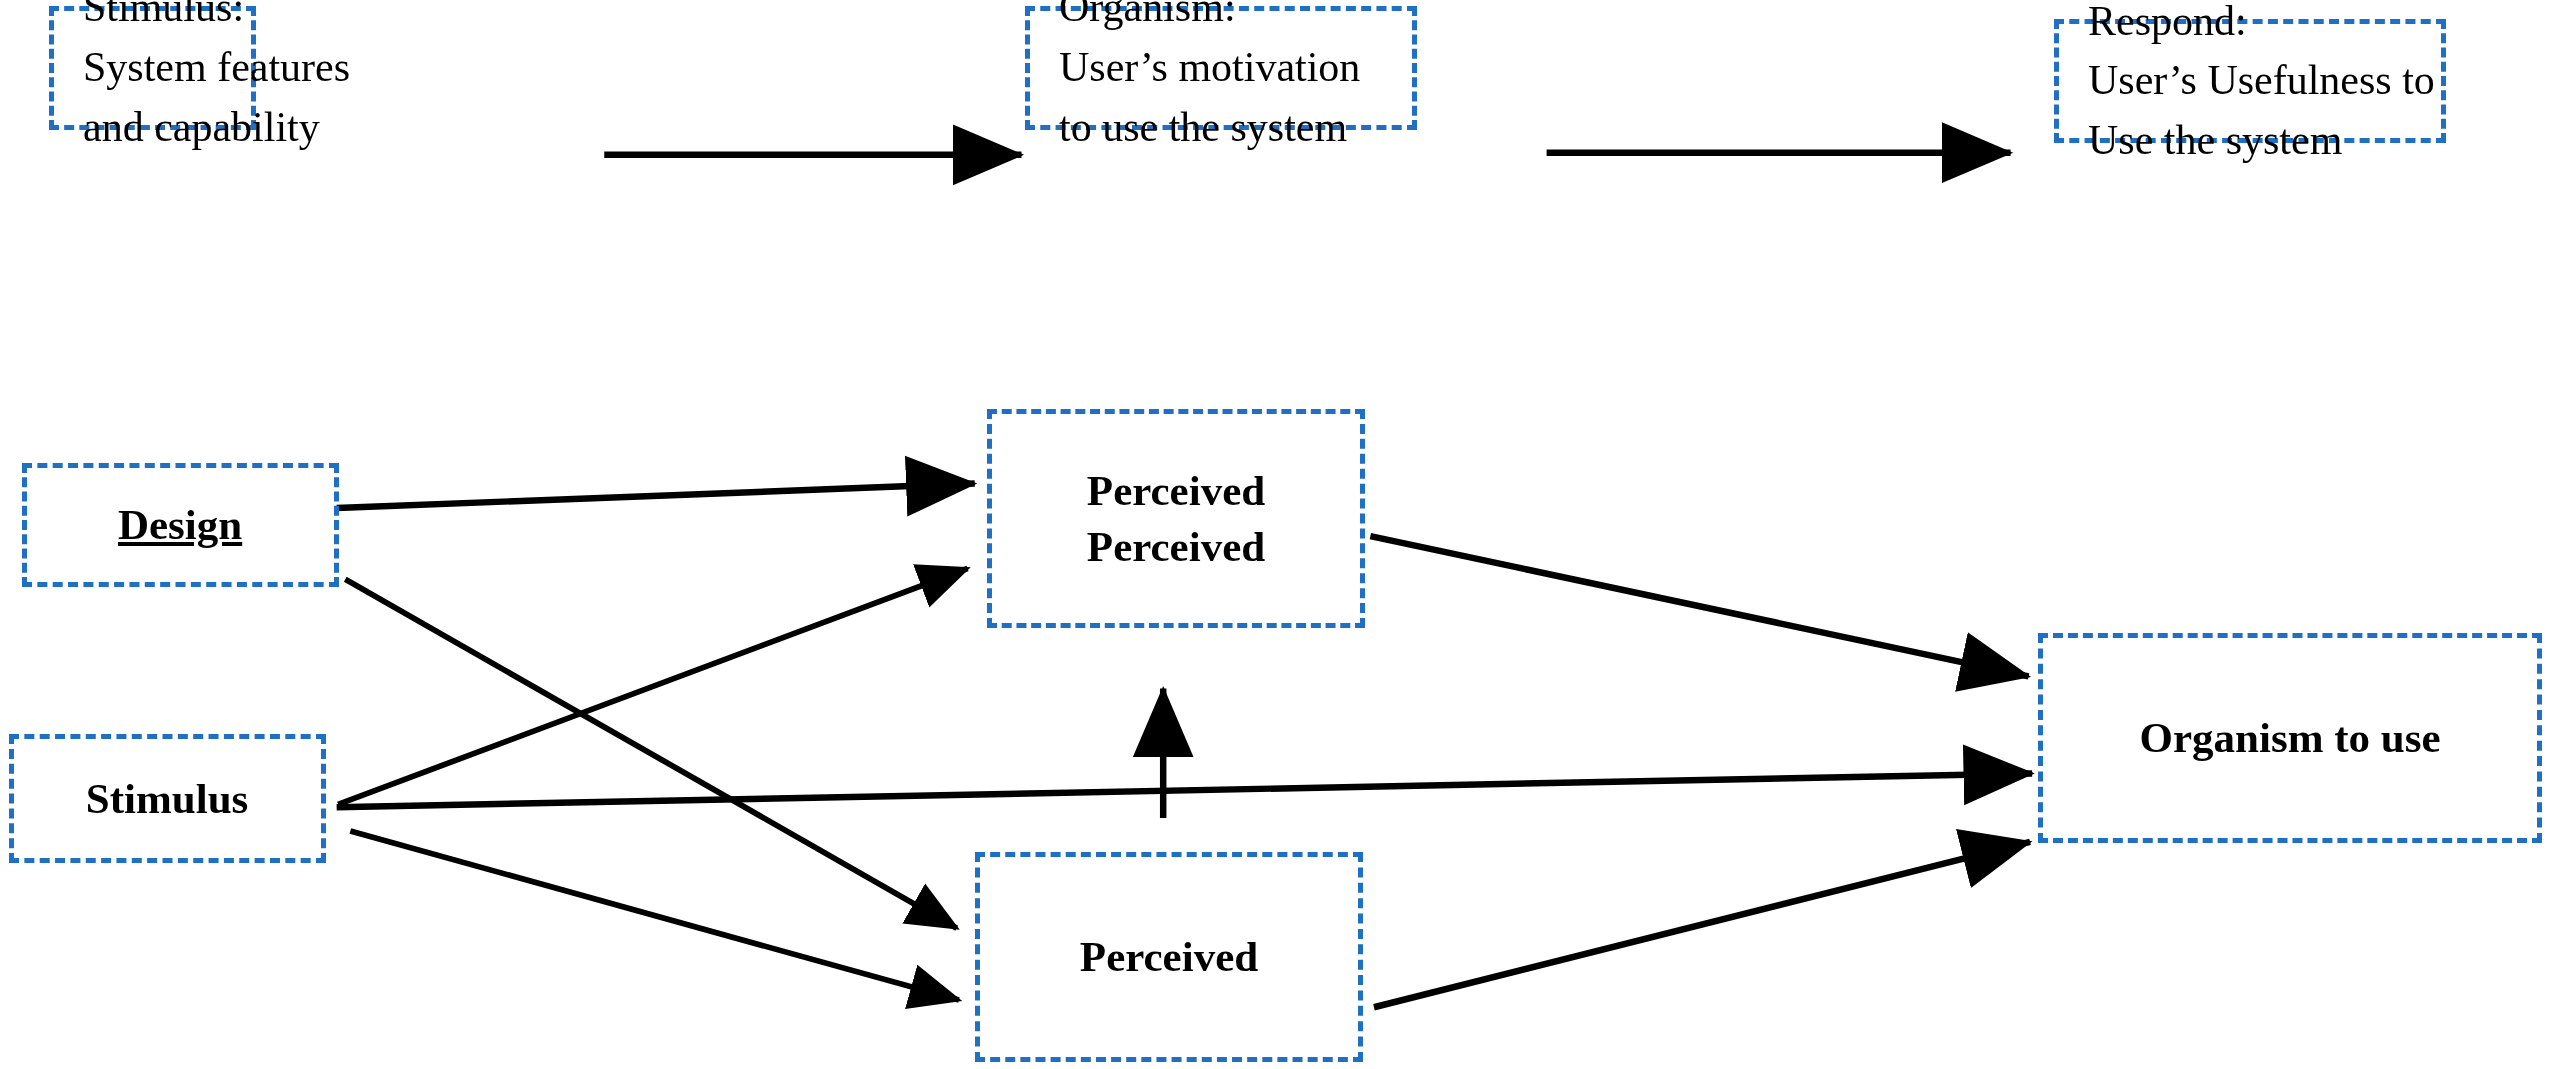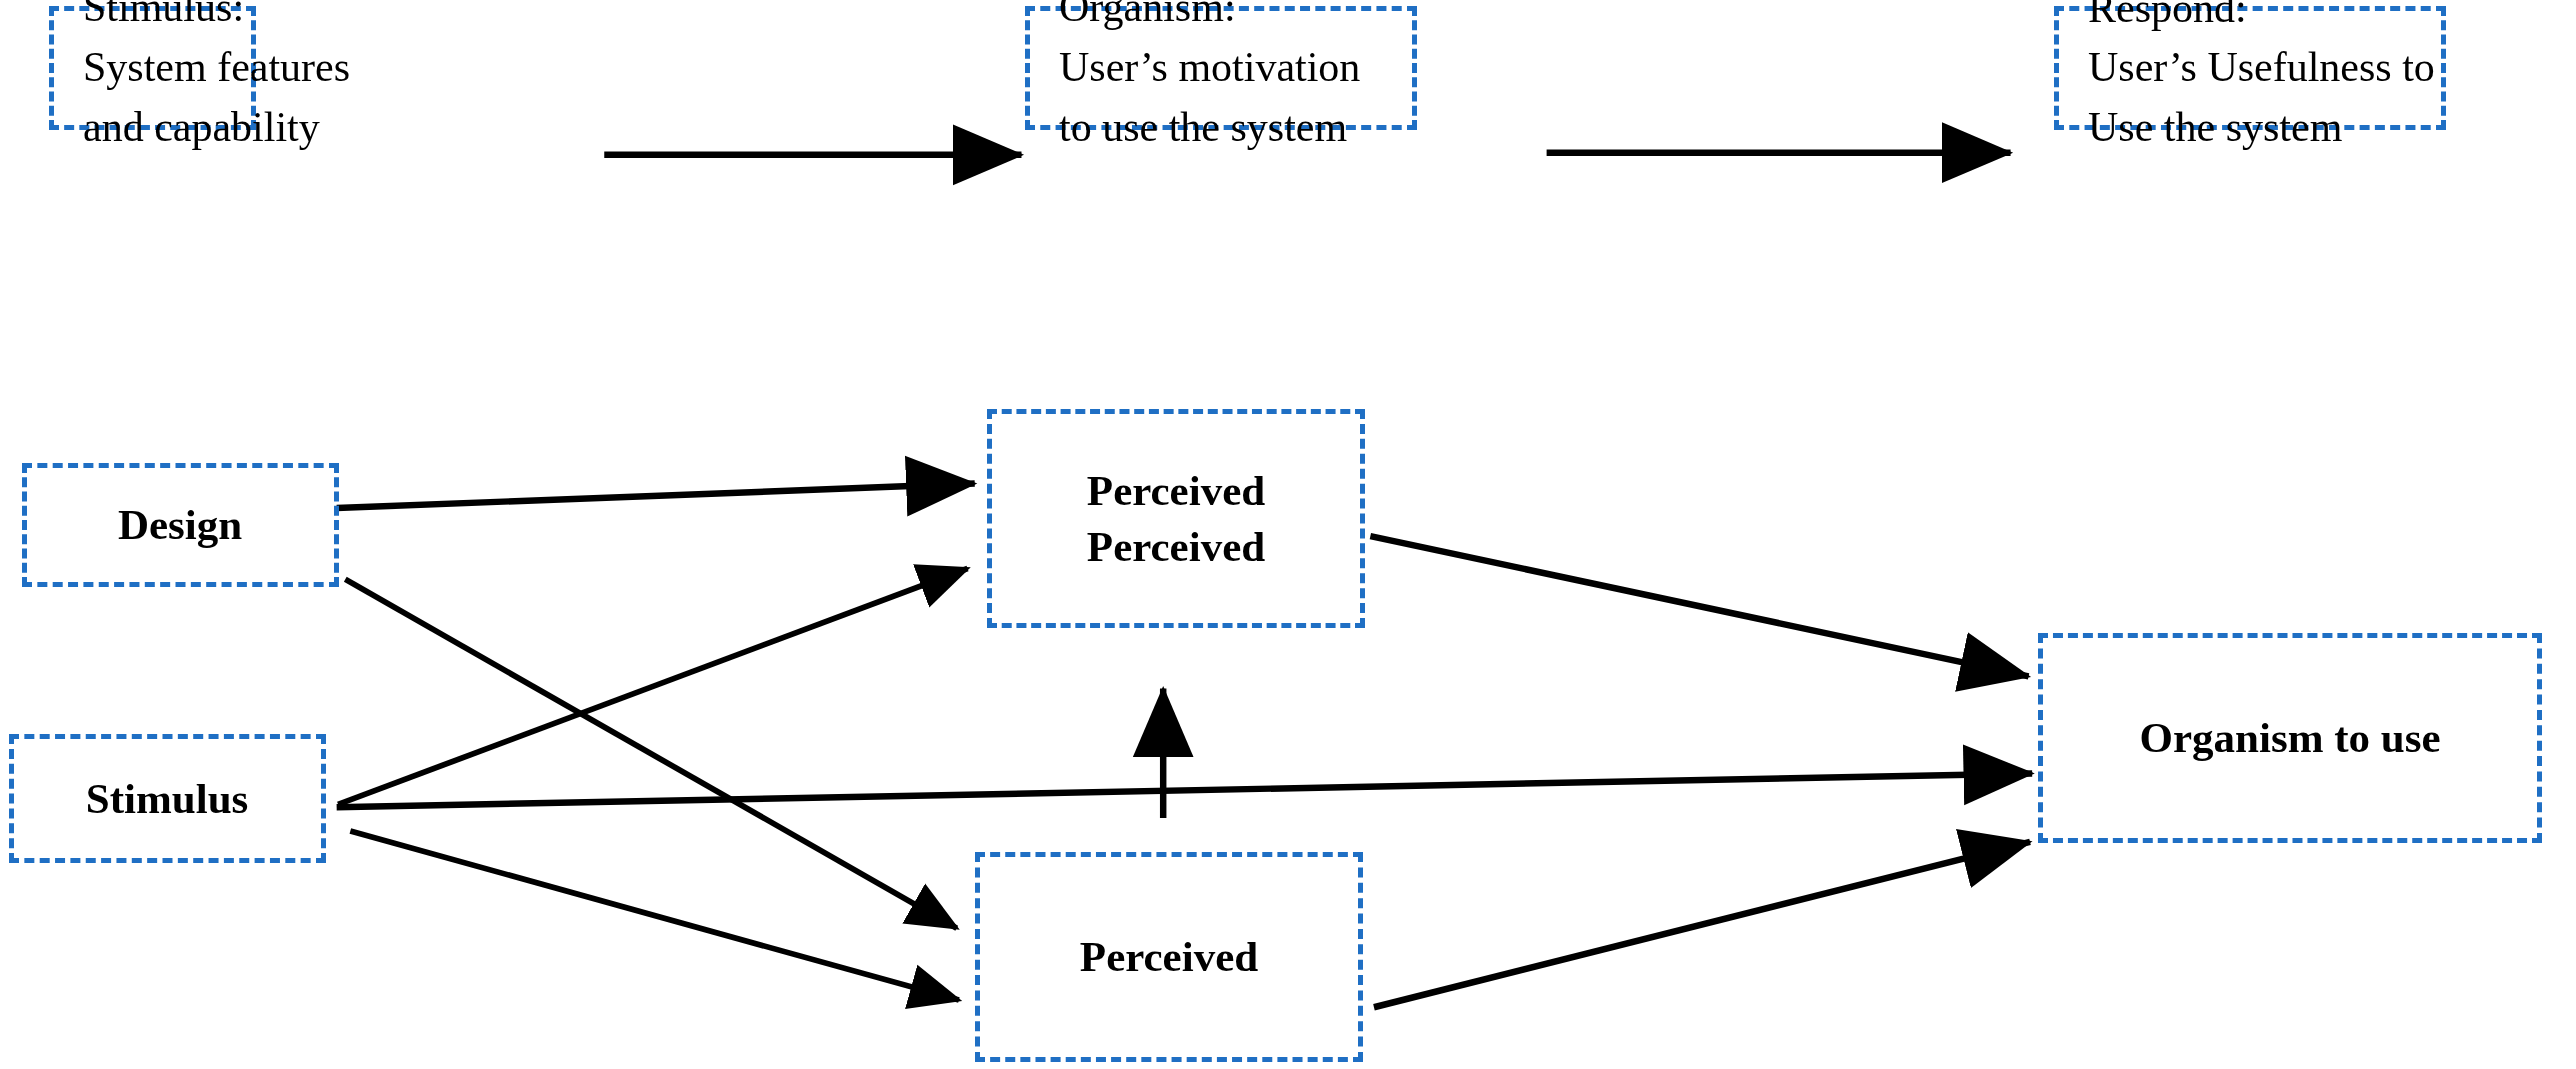--- a/index.html
+++ b/index.html
@@ -56,27 +56,27 @@
     <span class="ln">User’s motivation</span>
     <span class="ln">to use the system</span>
   </div>
 
   <div class="node sor" style="left:49px; top:5.8px; width:207px; height:124px;">
     <span class="ln">Stimulus:</span>
     <span class="ln">System features</span>
     <span class="ln">and capability</span>
   </div>
 
-  <div class="node sor" style="left:2054px; top:6px; width:392px; height:124px;">
+  <div class="node sor" style="left:2054px; top:19px; width:392px; height:124px;">
     <span class="ln">Respond:</span>
     <span class="ln">User’s Usefulness to</span>
     <span class="ln">Use the system</span>
   </div>
 
-  <div class="node model" style="left:21.6px; top:463px; width:317px; height:124px;">
+  <div class="node model" style="left:21.6px; top:463px; width:317px; height:124px;text-decoration:underline;">
     <span class="ln">Design</span>
   </div>
 
   <div class="node model" style="left:8.6px; top:734px; width:317px; height:129px;">
     <span class="ln">Stimulus</span>
   </div>
 
   <div class="node model" style="left:987px; top:409px; width:378px; height:219px;">
     <span class="ln">Perceived</span>
     <span class="ln">Perceived</span>

